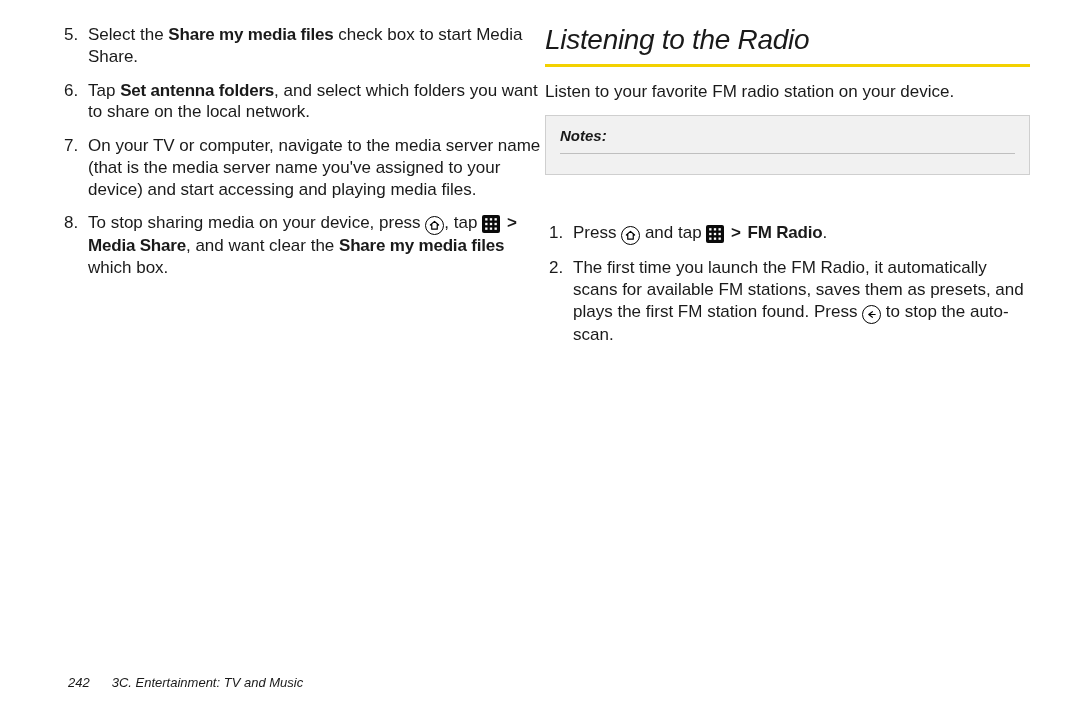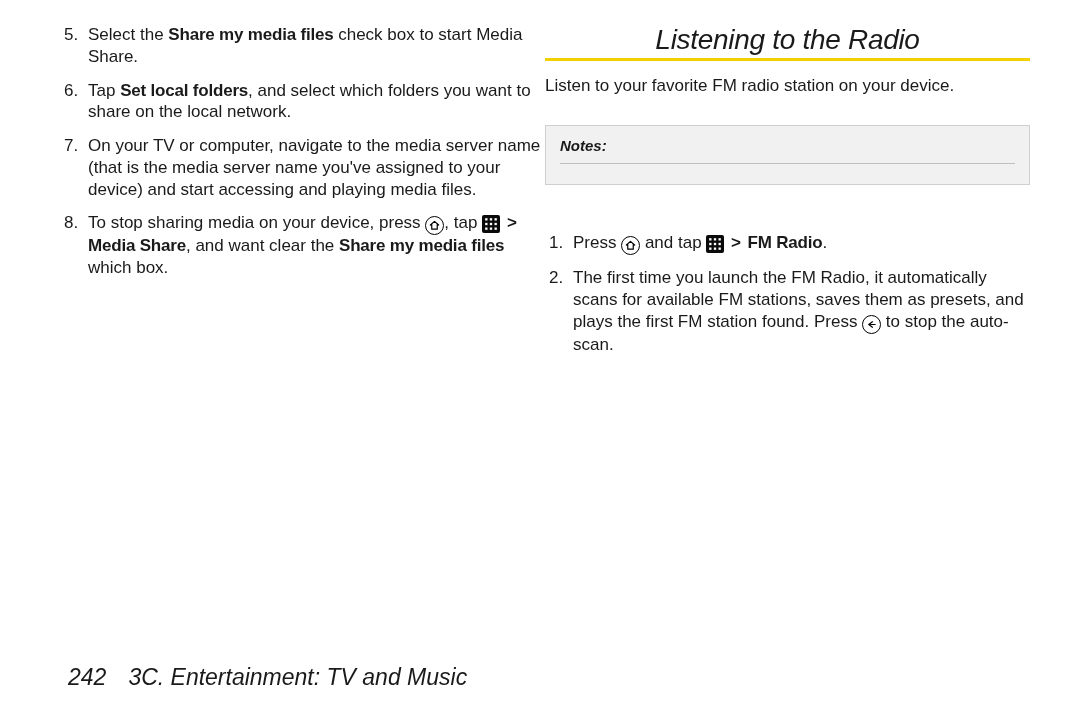--- a/index.html
+++ b/index.html
@@ -19,35 +19,35 @@
   }
   .col {
     flex: 1 1 0;
     min-width: 0;
   }
   h1.section-heading {
     font-style: italic;
     font-weight: 400;
     font-size: 28px;
     letter-spacing: -0.3px;
+    padding-bottom: 6px;
     border-bottom: 3px solid #f3d100;
     margin-bottom: 14px;
     margin-top: -2px;
-    text-align: center;
   }
   h2.subsection-heading {
     font-style: italic;
     font-weight: 400;
     font-size: 22px;
     letter-spacing: -0.3px;
     margin-top: 18px;
     margin-bottom: 8px;
   }
   p.intro {
-    margin-bottom: 28px;
+    margin-bottom: 12px;
   }
   ol.steps {
     list-style: none;
     counter-reset: step 4;
   }
   .col-right ol.steps { counter-reset: step 0; margin-top: 47px; }
   ol.steps > li {
     position: relative;
     padding-left: 28px;
     margin-bottom: 12px;
@@ -102,36 +102,36 @@
     border-top: 1px solid #bfbfbf;
     margin: 8px 0;
   }
   .notes-secondary { padding-left: 54px; }
 
   .footer {
     position: absolute;
     left: 68px;
     bottom: 28px;
     font-style: italic;
-    font-size: 23px;
+    font-size: 13px;
   }
   .footer .pg { margin-right: 22px; }
 </style>
 </head>
 <body>
 
 <div class="columns">
 
   <div class="col col-left">
     <ol class="steps">
       <li>
         <span>Select the </span><b>Share my media files</b><span> check box to start Media Share.</span>
       </li>
       <li>
-        <span>Tap </span><b>Set local folders</b><span>, and select which folders you want to share on the local network.</span>
+        <span>Tap </span><b>Set antenna folders</b><span>, and select which folders you want to share on the local network.</span>
       </li>
       <li>
         <span>On your TV or computer, navigate to the media server name (that is the media server name you've assigned to your device) and start accessing and playing media files.</span>
       </li>
       <li>
         <span>To stop sharing media on your device, press </span><span class="icon-home">
             <svg viewBox="0 0 24 24">
               <path d="M3 11 L12 3 L21 11 M6 10 V20 H18 V10" fill="none" stroke="#000" stroke-width="2.6" stroke-linejoin="round" stroke-linecap="round"></path>
             </svg>
           </span><span>, tap </span><span class="icon-grid">

